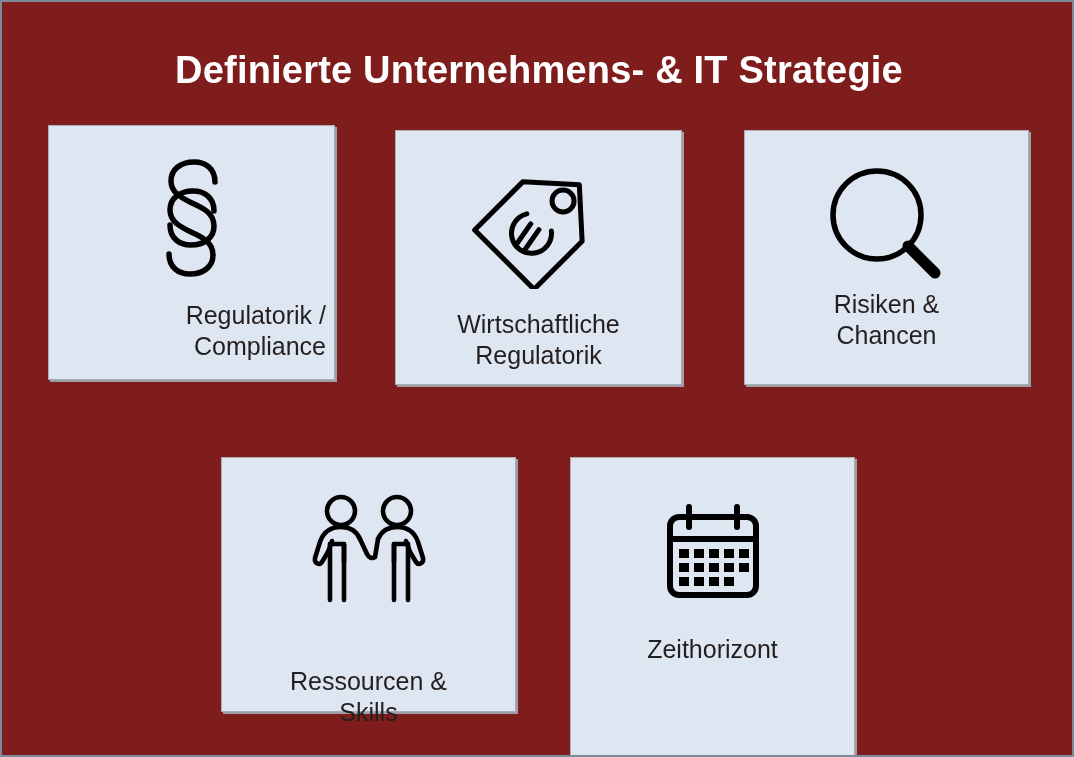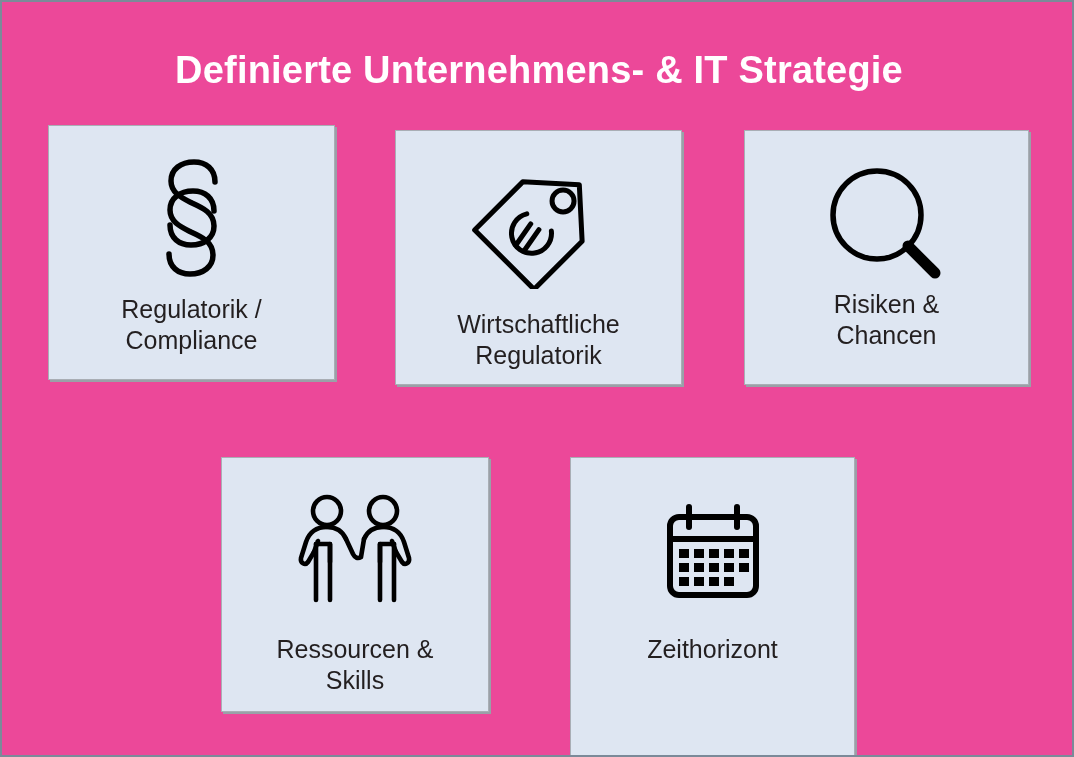--- a/index.html
+++ b/index.html
@@ -4,21 +4,21 @@
 <style>
   html, body {
     margin: 0;
     padding: 0;
     background: #ffffff;
   }
   #canvas {
     position: relative;
     width: 1074px;
     height: 757px;
-    background: #ec4899;
+    background: #7f1d1d;
     box-sizing: border-box;
     border: 2px solid #7b8a99;
     overflow: hidden;
     font-family: "Liberation Sans", sans-serif;
     padding-left: 12px;
   }
 
   #slide-title {
     position: absolute;
     left: 0;
@@ -59,32 +59,32 @@
     text-align: center;
     width: 100%;
     padding: 0 8px;
     box-sizing: border-box;
     white-space: pre-line;
   }
 
   
   #card-regulatorik { left: 46px;  top: 123px; width: 287px; height: 255px; }
   #card-regulatorik .card-icon  { margin-top: 28px; height: 128px; }
-  #card-regulatorik .card-label { margin-top: 12px; }
+  #card-regulatorik .card-label { margin-top: 18px; text-align: right; }
 
   #card-wirtschaftlich { left: 393px; top: 128px; width: 287px; height: 255px; }
   #card-wirtschaftlich .card-icon  { margin-top: 30px; height: 128px; }
   #card-wirtschaftlich .card-label { margin-top: 20px; }
 
   #card-risiken { left: 742px; top: 128px; width: 285px; height: 255px; }
   #card-risiken .card-icon  { margin-top: 30px; height: 128px; }
   #card-risiken .card-label { }
 
   
-  #card-ressourcen { left: 219px; top: 455px; width: 268px; height: 255px; }
+  #card-ressourcen { left: 219px; top: 455px; width: 295px; height: 255px; gap: 32px; }
   #card-ressourcen .card-icon  { margin-top: 32px; height: 122px; }
   #card-ressourcen .card-label { margin-top: 22px; }
 
   #card-zeithorizont { left: 568px; top: 455px; width: 285px; height: 316px; }
   #card-zeithorizont .card-icon  { margin-top: 32px; height: 122px; }
   #card-zeithorizont .card-label { margin-top: 22px; }
 </style>
 </head>
 <body>
 

